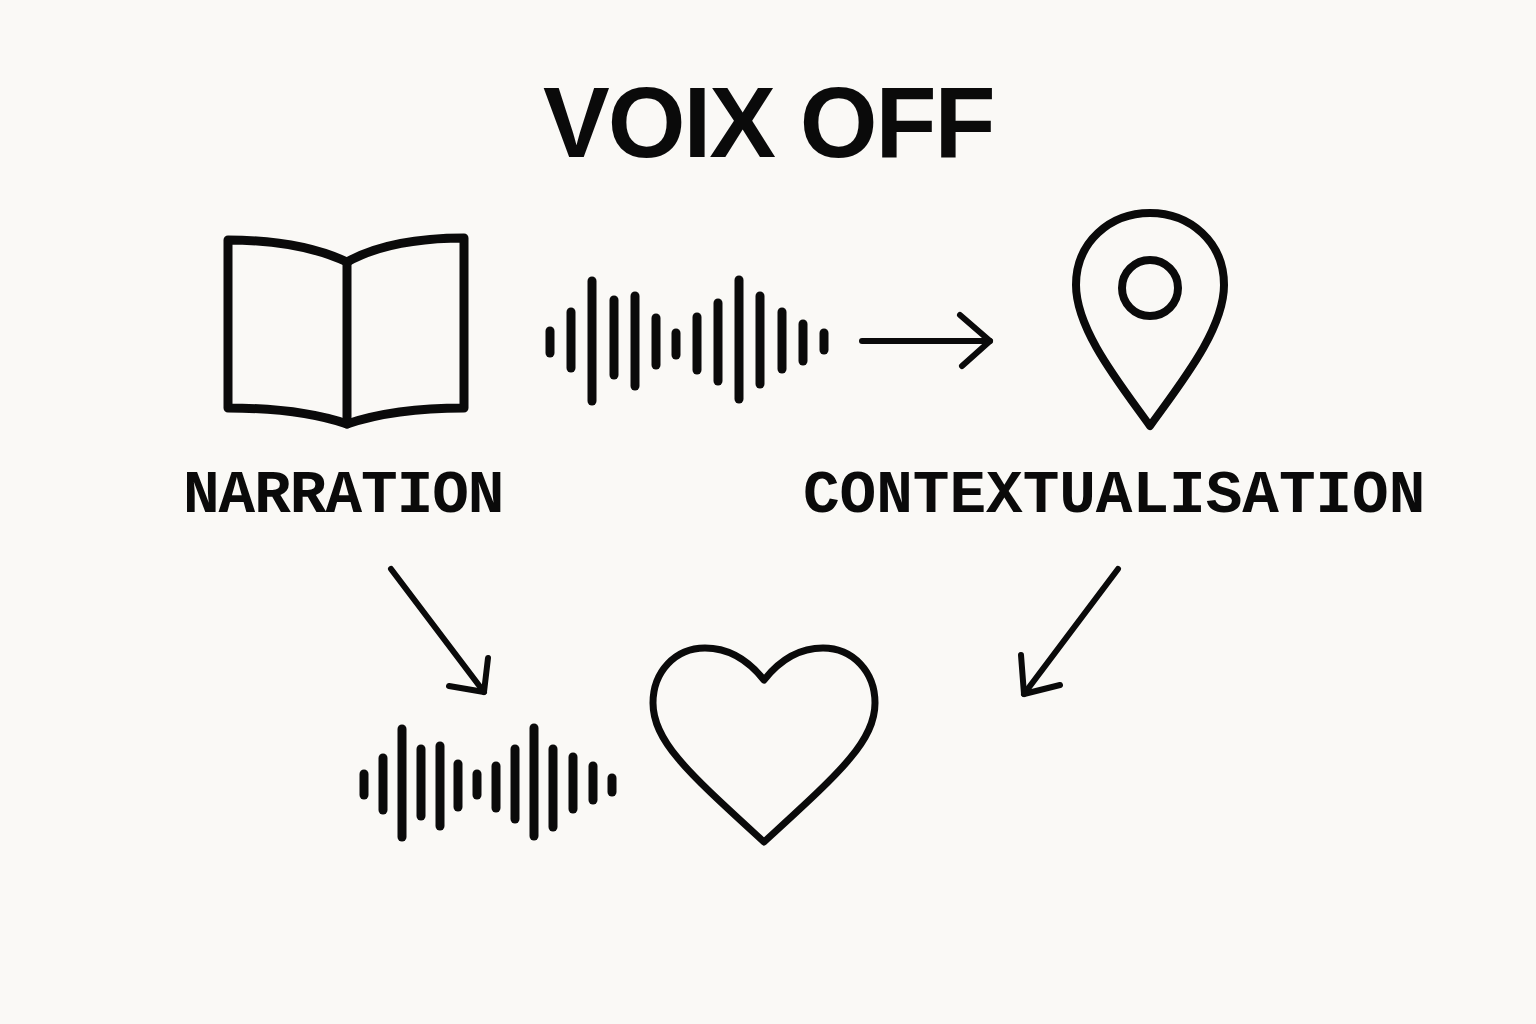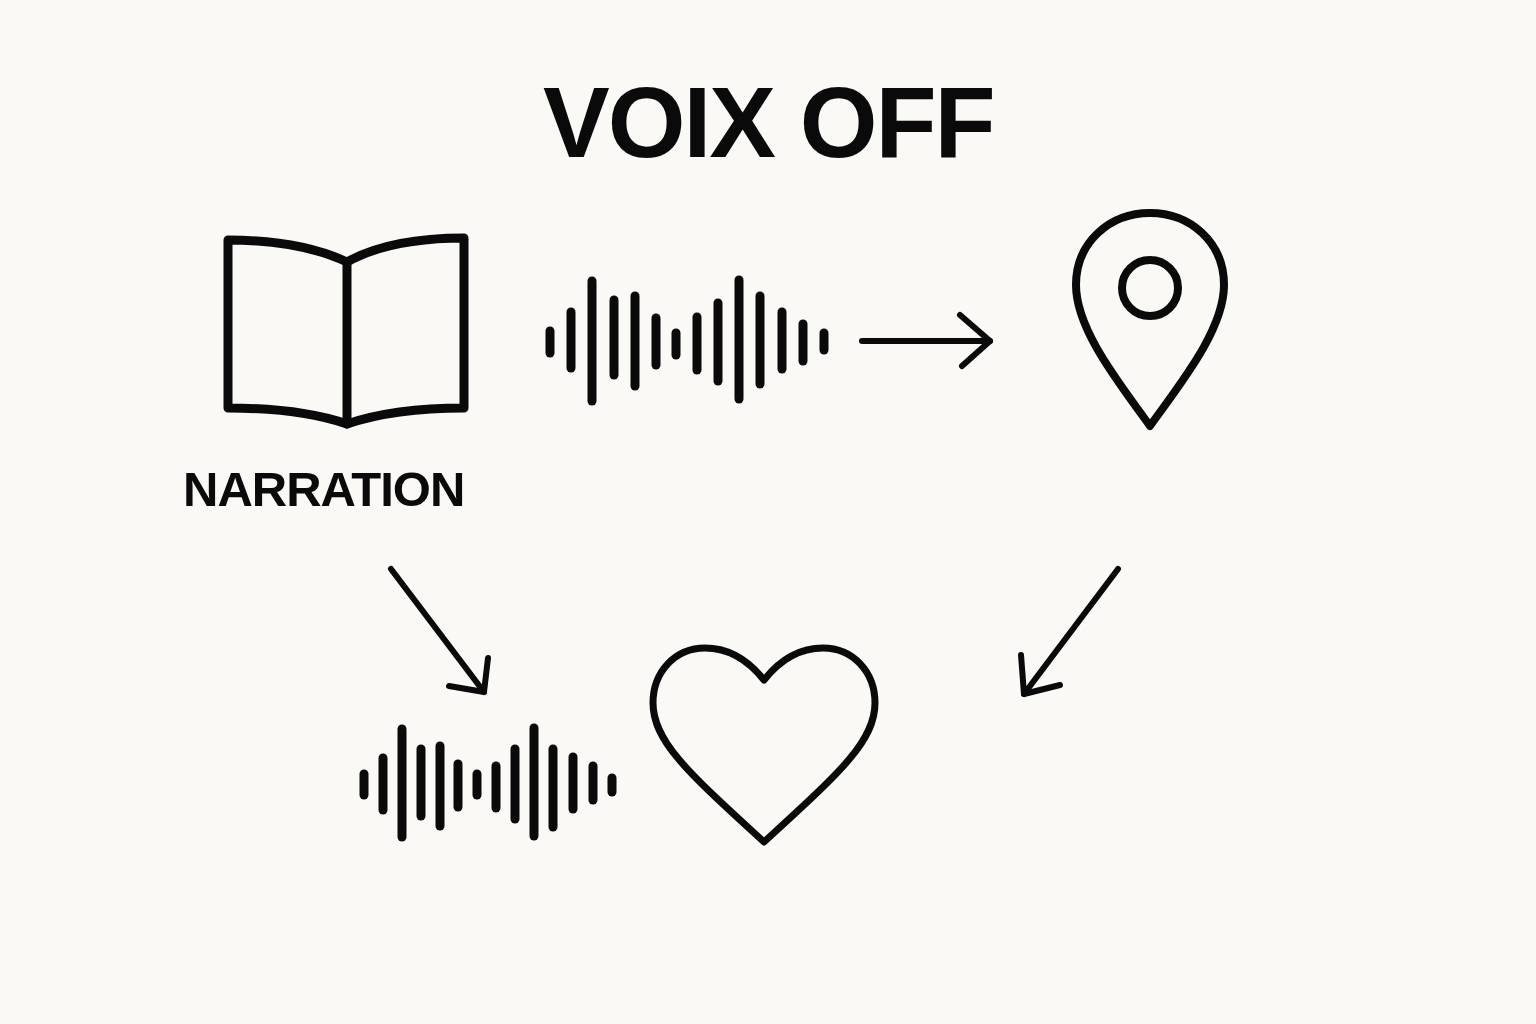--- a/index.html
+++ b/index.html
@@ -29,21 +29,22 @@
       color: #0A0A0A;
       margin: 0;
     }
     .title {
       left: 543px;
       top: 72px;
       font-size: 100px;
       letter-spacing: -2px;
     }
     .node-label {
-      font-size: 49px;
+      font-size: 61px;
+      font-family: Liberation Mono, monospace;
     }
     .lbl-narration { left: 183px; top: 465px; letter-spacing: -1px; }
     .lbl-context   { left: 803px; top: 465px; letter-spacing: 0px; }
     .lbl-emotion   { left: 634px; top: 882px; letter-spacing: 0.5px; }
     svg.icons {
       position: absolute;
       left: 0; top: 0;
     }
     .stroke {
       fill: none;
@@ -119,13 +120,14 @@
         <line x1="593" x2="593" y1="766" y2="800"></line>
         <line x1="612" x2="612" y1="778" y2="792"></line>
       </g>
 
     <g class="stroke" stroke-width="7">
       <path d="M764 680 C745 656 725 648 705 648 C675 648 653 672 653 703 C653 742 690 774 764 842 C838 774 875 742 875 703 C875 672 853 648 823 648 C803 648 783 656 764 680 Z"></path>
     </g>
   </svg>
 
   <div class="label node-label lbl-narration">NARRATION</div>
+  <div class="label node-label lbl-context">CONTEXTUALISATION</div>
 </div>
 
 </body></html>

